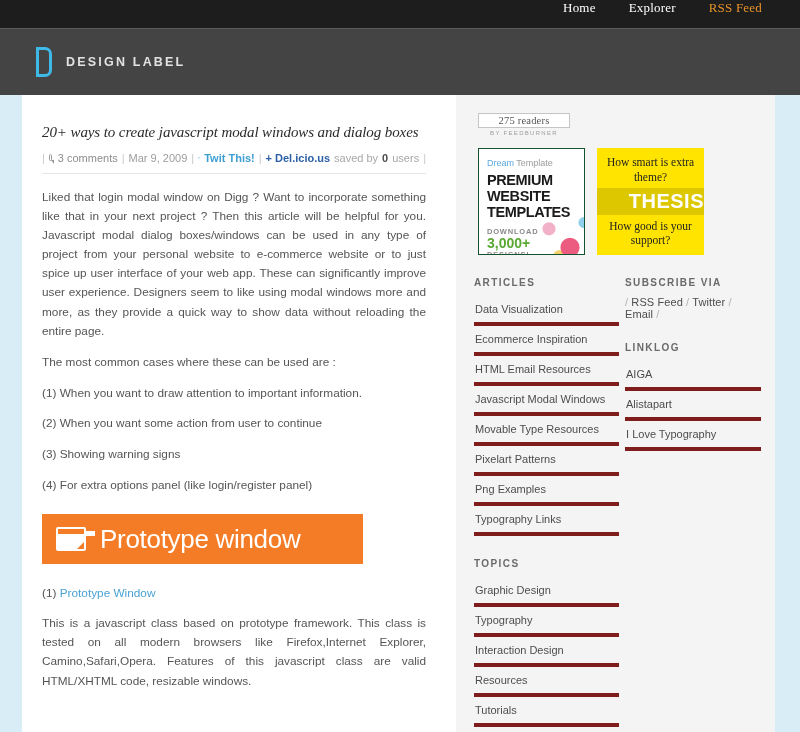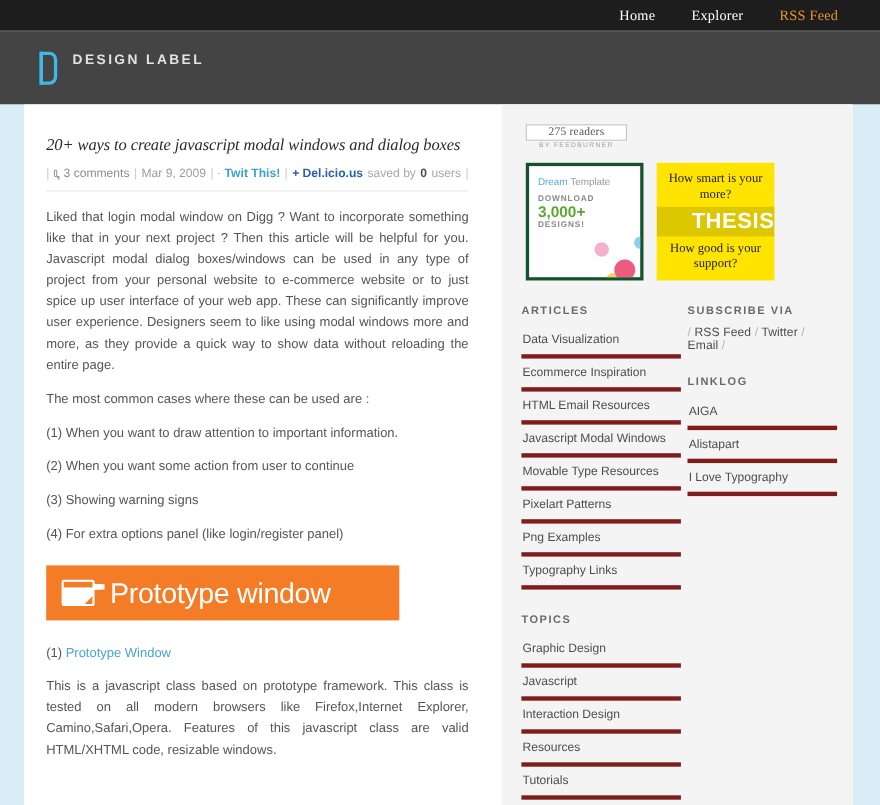--- a/index.html
+++ b/index.html
@@ -8,21 +8,21 @@
     background: #d9edf7;
     font-family: "Liberation Sans", sans-serif;
     overflow: hidden;
   }
 
   
   .topnav {
     height: 28px;
     background: #1d1d1d;
     display: flex;
-    align-items: center;
+    align-items: flex-start;
     justify-content: flex-end;
     padding-right: 38px;
   }
   .topnav a {
     font-family: "Liberation Serif", serif;
     font-size: 13px;
     color: #ffffff;
     text-decoration: none;
     margin-left: 33px;
     letter-spacing: .2px;
@@ -31,21 +31,21 @@
 
   
   .headerband {
     height: 67px;
     background: #444444;
     border-top: 1px solid #5a5a5a;
     display: flex;
     align-items: center;
     padding-left: 36px;
   }
-  .logo-wrap { display: flex; }
+  .logo-wrap { display: flex; align-items: center; }
   .logo-mark {
     width: 16px; height: 30px;
     border: 3px solid #3fb9e8;
     border-radius: 0 7px 7px 0;
     margin-right: 14px;
     position: relative;
   }
   .logo-mark:after {
     content:""; position:absolute; left:-3px; top:-3px;
     width:3px; height:30px; background:#3fb9e8;
@@ -194,21 +194,21 @@
     color: #9d9d9d;
     letter-spacing: 1.3px;
     margin-top: 2px;
   }
 
   .ads { display:flex; gap: 12px; margin: 12px 0 0 10px; }
   .ad {
     width: 107px; height: 107px;
     position: relative; overflow: hidden;
   }
-  .ad1 { background:#ffffff; border:3px solid #14532d; padding:9px 8px; }
+  .ad1 { background:#ffffff; border:1px solid #14532d; padding:9px 8px; }
   .ad1 .t1 { font-size:9px; font-weight:bold; color:#5fa8dd; }
   .ad1 .t1 span { color:#9b9b9b; font-weight:normal; }
   .ad1 .t2 { font-size:14.5px; font-weight:bold; color:#1a1a1a; line-height:1.12; margin-top:4px; letter-spacing:-.4px; }
   .ad1 .t3 { font-size:7.5px; font-weight:bold; color:#8a8a8a; letter-spacing:.8px; margin-top:6px; }
   .ad1 .t4 { font-size:14px; font-weight:bold; color:#5aa832; line-height:1; }
   .ad1 .t5 { font-size:7.5px; font-weight:bold; color:#8a8a8a; letter-spacing:.8px; }
   .ad1 .swirl {
     position:absolute; right:-14px; bottom:-12px; width:70px; height:62px;
     background:
       radial-gradient(circle at 60% 70%, #e8406a 0 9px, transparent 10px),
@@ -317,27 +317,28 @@
   <div class="sidebar">
 
     <div class="feedburner">
       <div class="fb-box">275 readers</div>
       <div class="fb-sub">BY FEEDBURNER</div>
     </div>
 
     <div class="ads">
       <div class="ad ad1">
         <div class="t1"><span style="color:#5fa8dd">Dream</span><span> Template</span></div>
+        <div class="t2">PREMIUM WEBSITE TEMPLATES</div>
         <div class="t3">DOWNLOAD</div>
         <div class="t4">3,000+</div>
         <div class="t5">DESIGNS!</div>
         <div class="swirl"></div>
       </div>
       <div class="ad ad2">
-        <div class="l1">How smart is your more?</div>
+        <div class="l1">How smart is extra theme?</div>
         <div class="l2">THESIS</div>
         <div class="l3">How good is your support?</div>
       </div>
     </div>
 
     <div class="sb-cols">
       <div class="sb-col-l">
         <div class="sb-head">ARTICLES</div>
         <ul class="sb-list">
           <li>Data Visualization</li>
@@ -346,21 +347,21 @@
           <li>Javascript Modal Windows</li>
           <li>Movable Type Resources</li>
           <li>Pixelart Patterns</li>
           <li>Png Examples</li>
           <li>Typography Links</li>
         </ul>
 
         <div class="sb-head mt">TOPICS</div>
         <ul class="sb-list">
           <li>Graphic Design</li>
-          <li>Javascript</li>
+          <li>Typography</li>
           <li>Interaction Design</li>
           <li>Resources</li>
           <li>Tutorials</li>
           <li>Typography</li>
           <li>Web Design</li>
         </ul>
       </div>
 
       <div class="sb-col-r">
         <div class="sb-head">SUBSCRIBE VIA</div>

